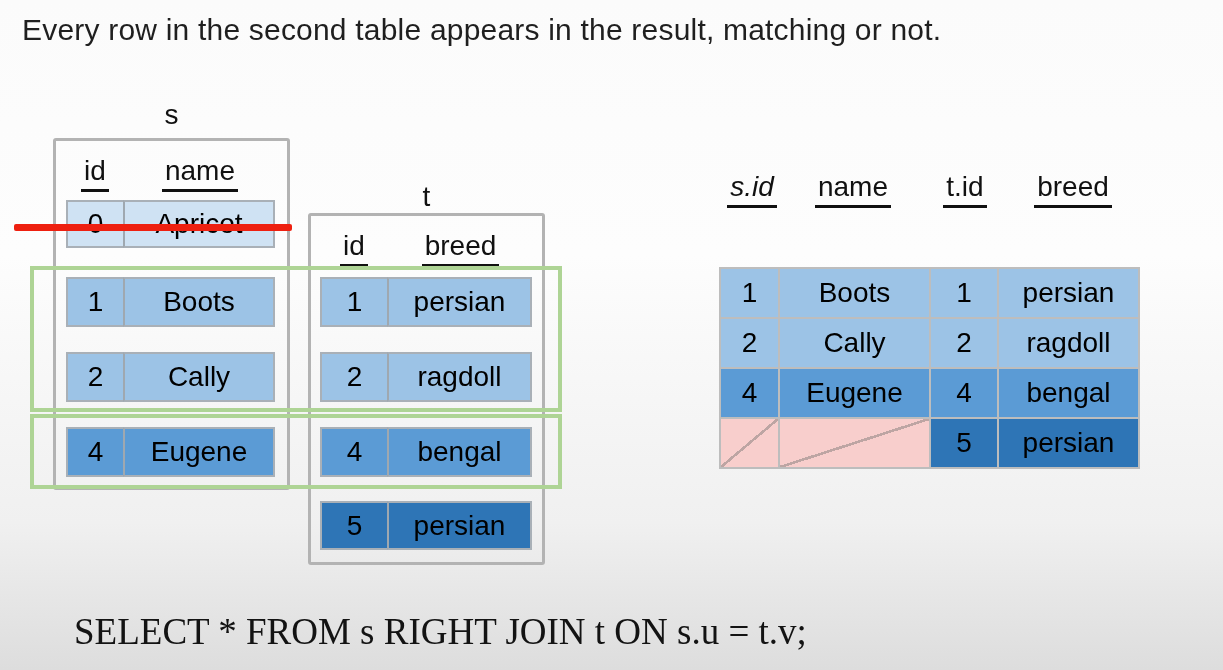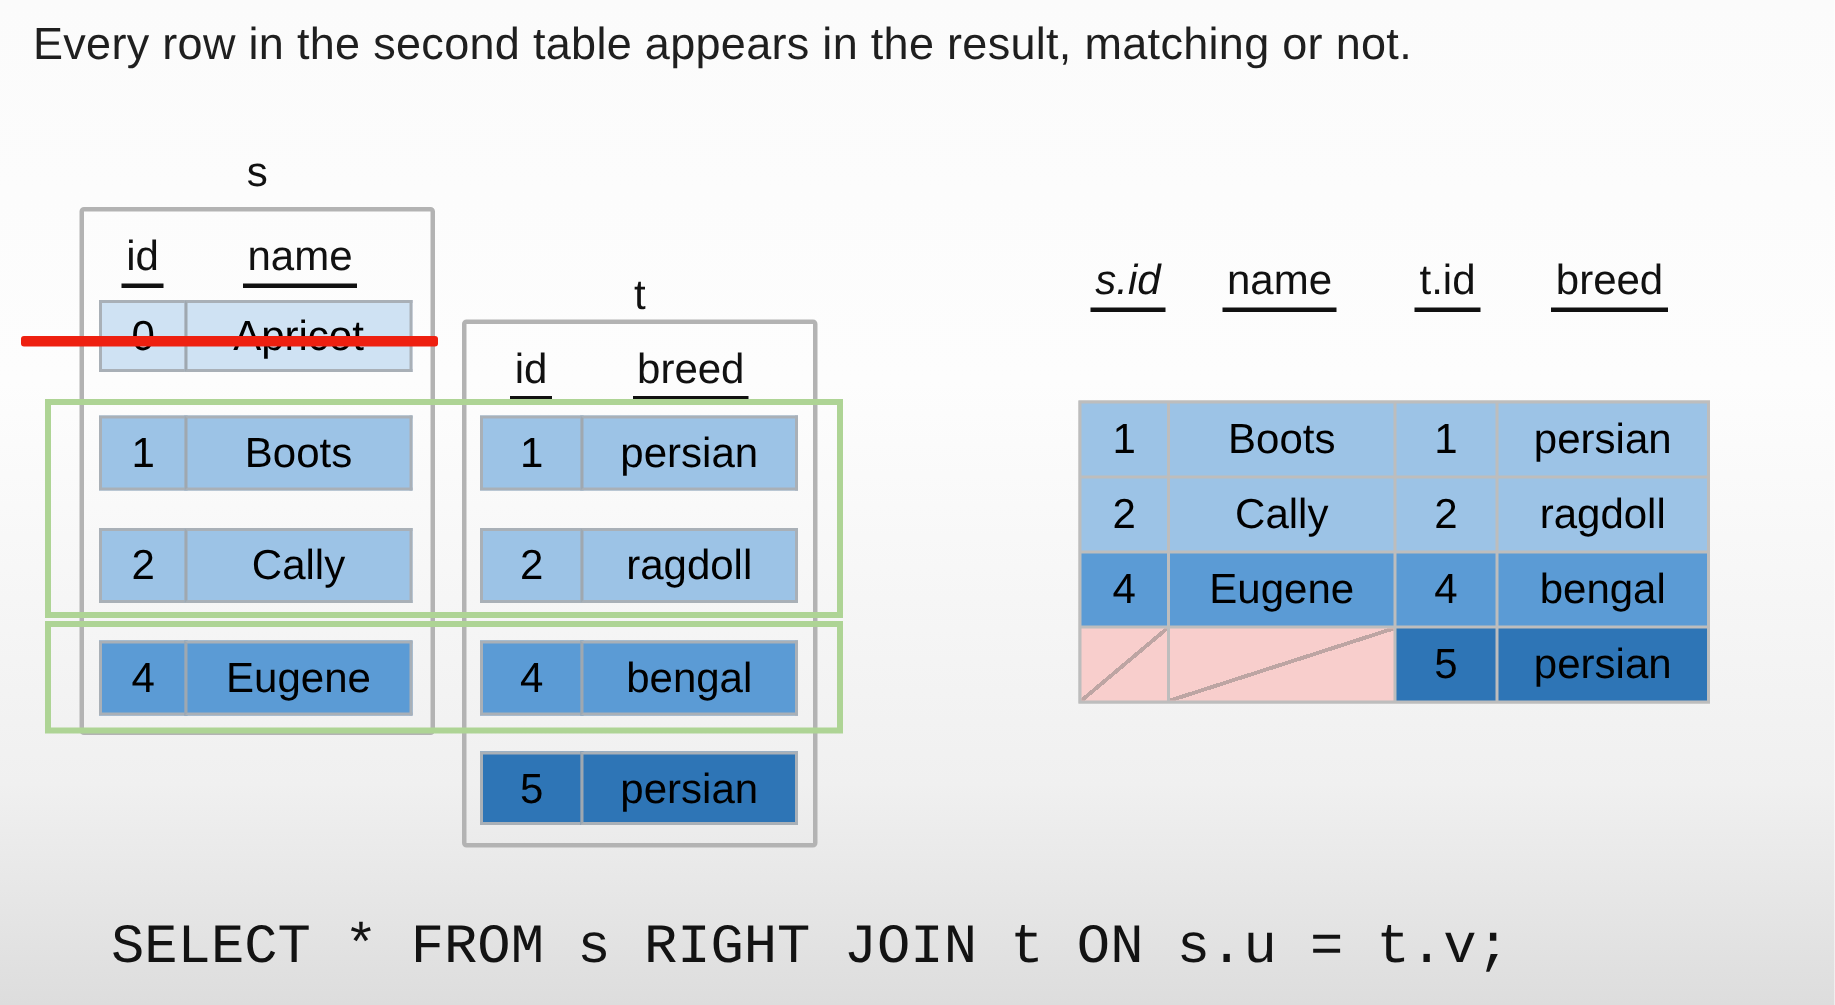--- a/index.html
+++ b/index.html
@@ -90,21 +90,21 @@
   .nullc{
     background-color:var(--null-pink,#f8cecc);
     background-image:linear-gradient(to bottom right,
       transparent calc(50% - 1.3px),
       #bda5a3 calc(50% - 1.3px), #bda5a3 calc(50% + 1.3px),
       transparent calc(50% + 1.3px));
   }
 
   .sql{
     position:absolute; left:74px; top:611px;
-    font-family:Liberation Mono, monospace;
+    font-family:Liberation Serif, serif;
     font-size:37px; line-height:42px; color:#131313; white-space:pre;
   }
 </style>
 </head>
 <body>
 
 <div class="stage">
 
   <div class="title">Every row in the second table appears in the result, matching or not.</div>
 

